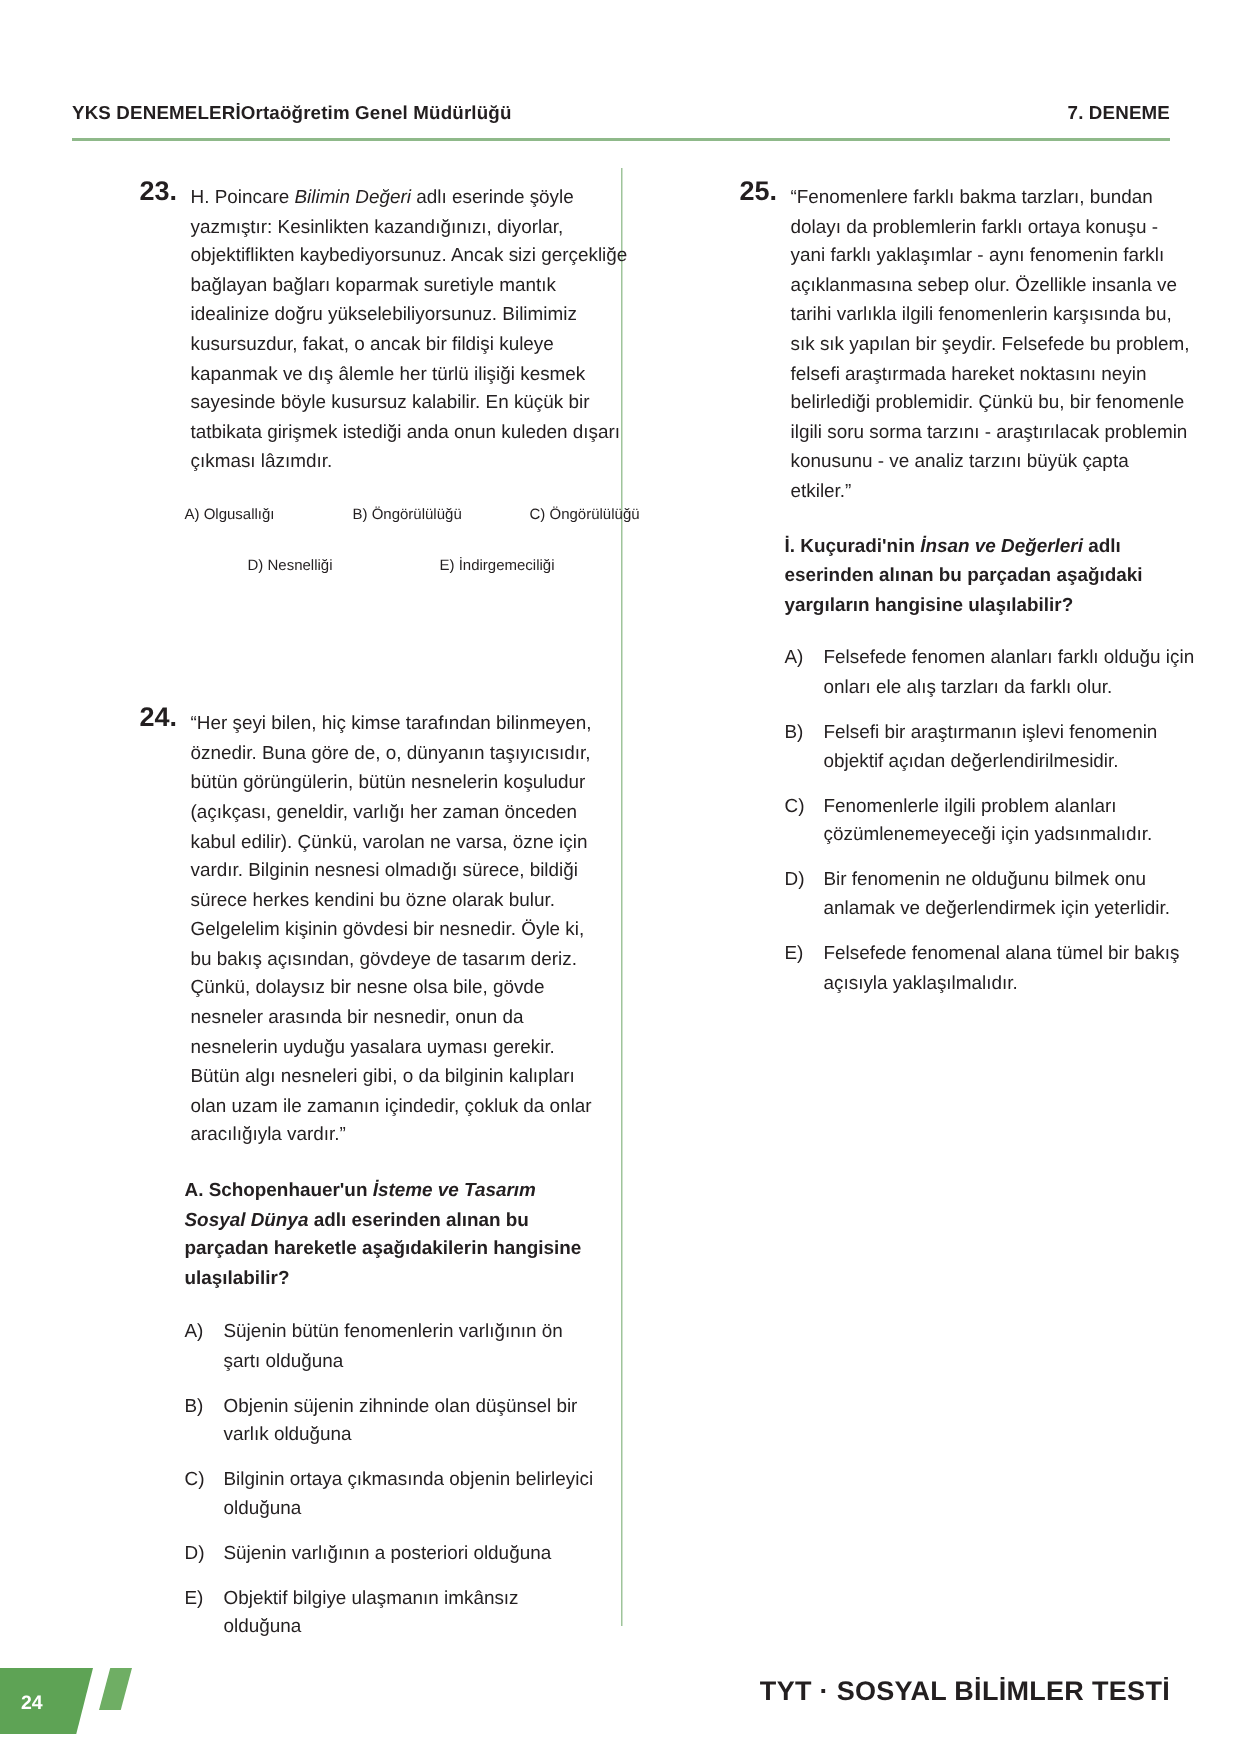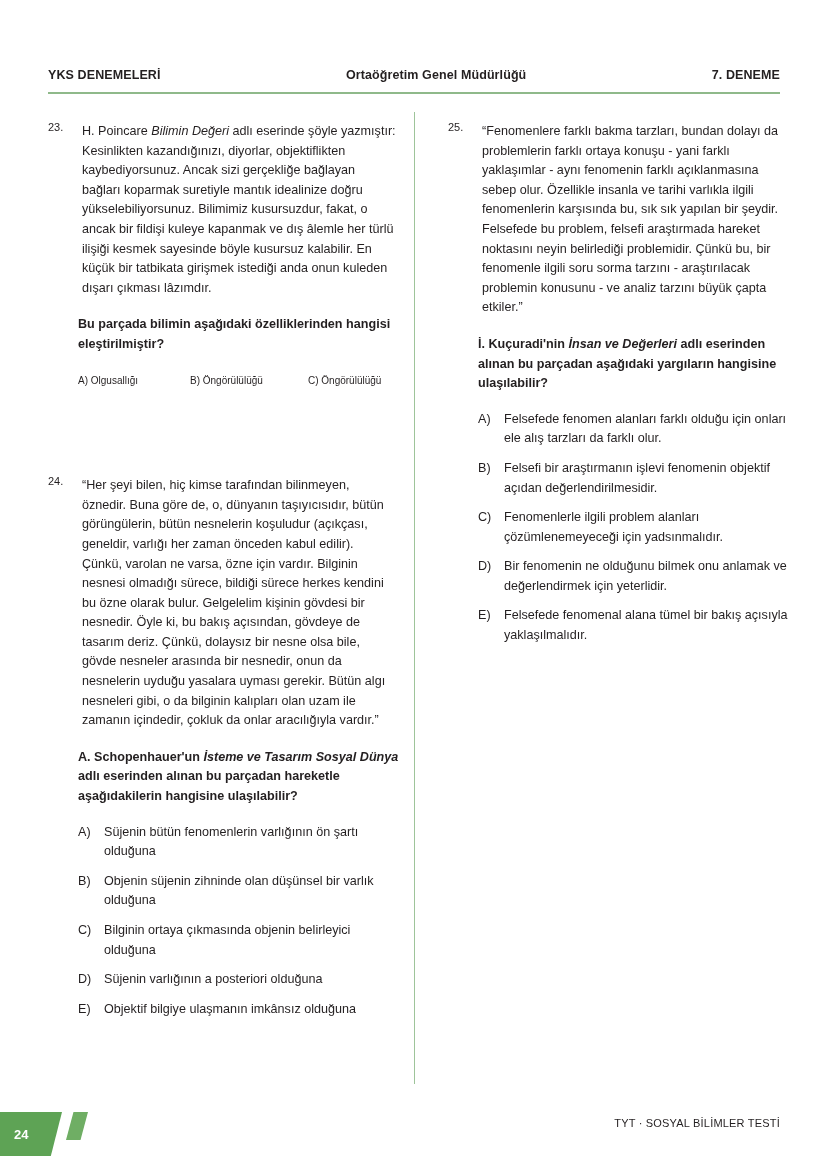--- a/index.html
+++ b/index.html
@@ -26,21 +26,21 @@
   }
   .page-header .hdr-row {
     display: flex;
     align-items: baseline;
     justify-content: space-between;
     font-size: 12.5px;
     font-weight: bold;
     letter-spacing: 0.1px;
   }
   .hdr-left   { flex: 0 0 auto; }
-  .hdr-center { flex: 1 1 auto; text-align: center; }
+  .hdr-center { flex: 1 1 auto; }
   .hdr-right  { flex: 0 0 auto; }
   .header-rule {
     position: absolute;
     left: 48px;
     top: 92px;
     width: 732px;
     height: 2px;
     background: #8fb98a;
   }
 
@@ -65,24 +65,25 @@
 
   .question {
     margin-bottom: 0;
   }
   .q-head {
     display: flex;
     align-items: flex-start;
   }
   .q-num {
     flex: 0 0 30px;
-    font-size: 11px;
-    font-weight: normal;
+    font-size: 18px;
+    font-weight: bold;
     line-height: 19.5px;
     padding-top: 0px;
+    margin-left: 45px;
   }
   .q-body {
     flex: 1 1 auto;
   }
   .passage {
     font-size: 12.6px;
     line-height: 19.6px;
     text-align: left;
     margin: 4px;
   }
@@ -176,22 +177,22 @@
     top: 5px;
     font-size: 12.2px;
     font-weight: bold;
     font-style: italic;
     color: #231f20;
   }
   .footer-test {
     position: absolute;
     right: 48px;
     top: 5px;
-    font-size: 11px;
-    font-weight: normal;
+    font-size: 18px;
+    font-weight: bold;
     letter-spacing: 0.2px;
     color: #231f20;
     margin-left: 36px;
   }
 </style>
 </head>
 <body>
 
 <div class="page-header">
   <div class="hdr-row">
@@ -204,26 +205,29 @@
 
 <div class="column-divider"></div>
 
 <div class="col col-left">
 
   <div class="question">
     <div class="q-head">
       <div class="q-num">23.</div>
       <div class="q-body">
         <p class="passage"><span>H. Poincare </span><i>Bilimin Değeri</i><span> adlı eserinde şöyle yazmıştır: Kesinlikten kazandığınızı, diyorlar, objektiflikten kaybediyorsunuz. Ancak sizi gerçekliğe bağlayan bağları koparmak suretiyle mantık idealinize doğru yükselebiliyorsunuz. Bilimimiz kusursuzdur, fakat, o ancak bir fildişi kuleye kapanmak ve dış âlemle her türlü ilişiği kesmek sayesinde böyle kusursuz kalabilir. En küçük bir tatbikata girişmek istediği anda onun kuleden dışarı çıkması lâzımdır.</span></p>
-        <p class="stem">Bu parçada bilimin aşağıdaki özelliklerinden hangisi eleştirilmiştir?</p>
         <div class="options-inline">
           <div class="opt-row row-1">
             <span class="opt-inline">A) Olgusallığı</span>
             <span class="opt-inline">B) Öngörülülüğü</span>
             <span class="opt-inline">C) Öngörülülüğü</span>
+          </div>
+          <div class="opt-row row-2">
+            <span class="opt-inline">D) Nesnelliği</span>
+            <span class="opt-inline">E) İndirgemeciliği</span>
           </div>
         </div>
       </div>
     </div>
   </div>
 
   <div class="question q24-wrap">
     <div class="q-head">
       <div class="q-num">24.</div>
       <div class="q-body">

